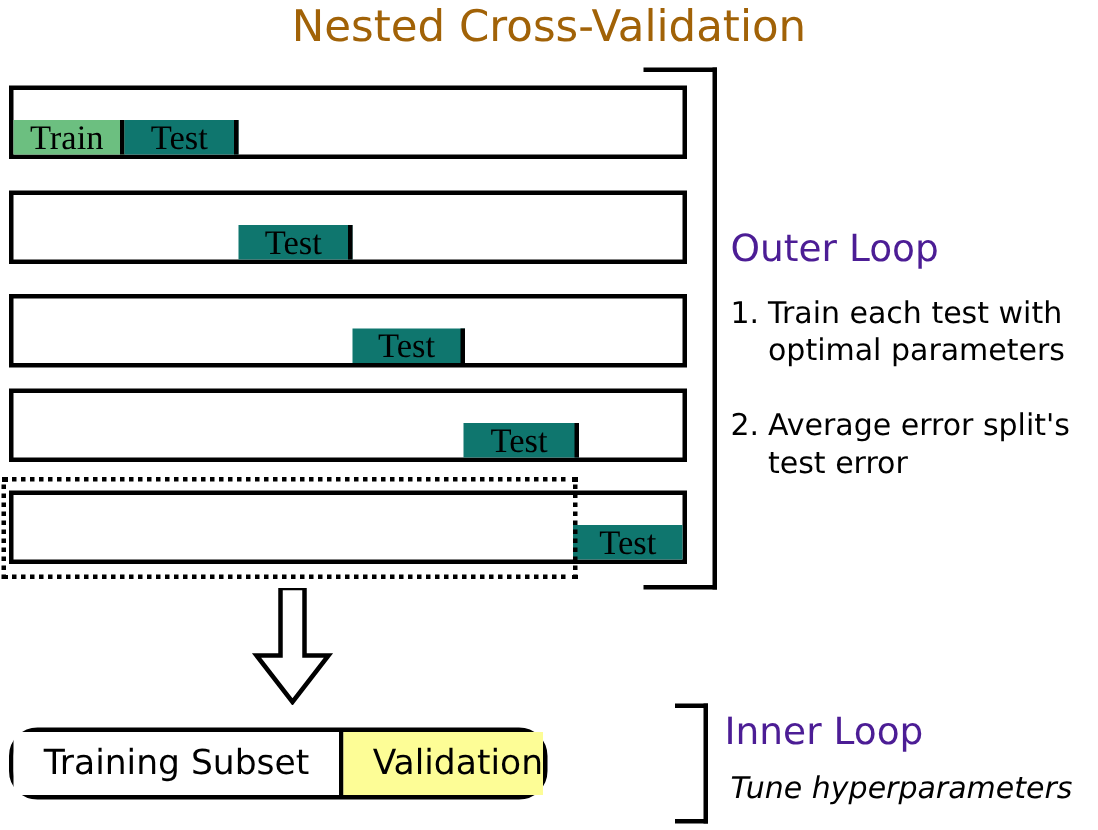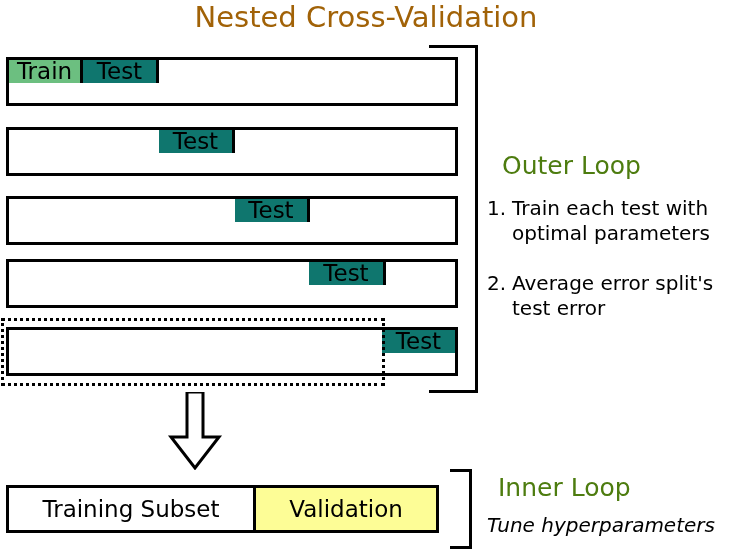--- a/index.html
+++ b/index.html
@@ -33,21 +33,22 @@
     white-space: nowrap;
   }
 
   
   .bar {
     position: absolute;
     box-sizing: border-box;
     border: 3px solid #000000;
     background: #ffffff;
     display: flex;
-    align-items: flex-start;
+    align-items: flex-end;
+    font-family: Liberation Serif, serif;
   }
   .seg {
     box-sizing: border-box;
     display: flex;
     align-items: center;
     justify-content: center;
     font-size: 23px;
     line-height: 1;
     color: #000000;
     white-space: nowrap;
@@ -91,23 +92,22 @@
     border: 3px solid #000000;
     border-left: none;
     background: transparent;
   }
 
   
   .loop-heading {
     position: absolute;
     font-size: 25px;
     line-height: 28px;
-    color: #4d7c0f;
-    white-space: nowrap;
-    margin-left: 15px;
+    color: #4c1d95;
+    white-space: nowrap;
   }
   .loop-step {
     position: absolute;
     font-size: 20px;
     line-height: 25px;
     color: #000000;
   }
   .loop-step .num {
     position: absolute;
     left: 0;
@@ -209,23 +209,23 @@
     <span class="num">2.</span>
     <span class="txt">Average error split's test error</span>
   </div>
 
   <div class="arrow" style="left:155px; top:392px; width:80px; height:78px;">
     <svg width="80" height="78" viewBox="0 0 80 78" xmlns="http://www.w3.org/2000/svg">
       <polygon points="32,0 48,0 48,45 64,45 40,76 16,45 32,45" fill="#ffffff" stroke="#000000" stroke-width="3" stroke-linejoin="miter"></polygon>
     </svg>
   </div>
 
-  <div class="bottom-bar" style="left:6px; top:485px; width:433px; height:48px;">
+  <div class="bottom-bar" style="left:6px; top:485px; width:359px; height:48px;border-radius:19px;">
     <div class="bottom-seg training" style="width:247px;">Training Subset</div>
-    <div class="bottom-seg validation" style="flex:1 1 auto;">Validation</div>
+    <div class="bottom-seg validation" style="flex:1 1 auto;padding-left:19px;">Validation</div>
   </div>
 
   <div class="bracket-inner" style="left:450px; top:469px; width:22px; height:80px;"></div>
 
   <div class="loop-heading" style="left:483px; top:474px;">Inner Loop</div>
   <div class="loop-note" style="left:487px; top:513px;">Tune hyperparameters</div>
 
 </div>
 
 </body></html>

